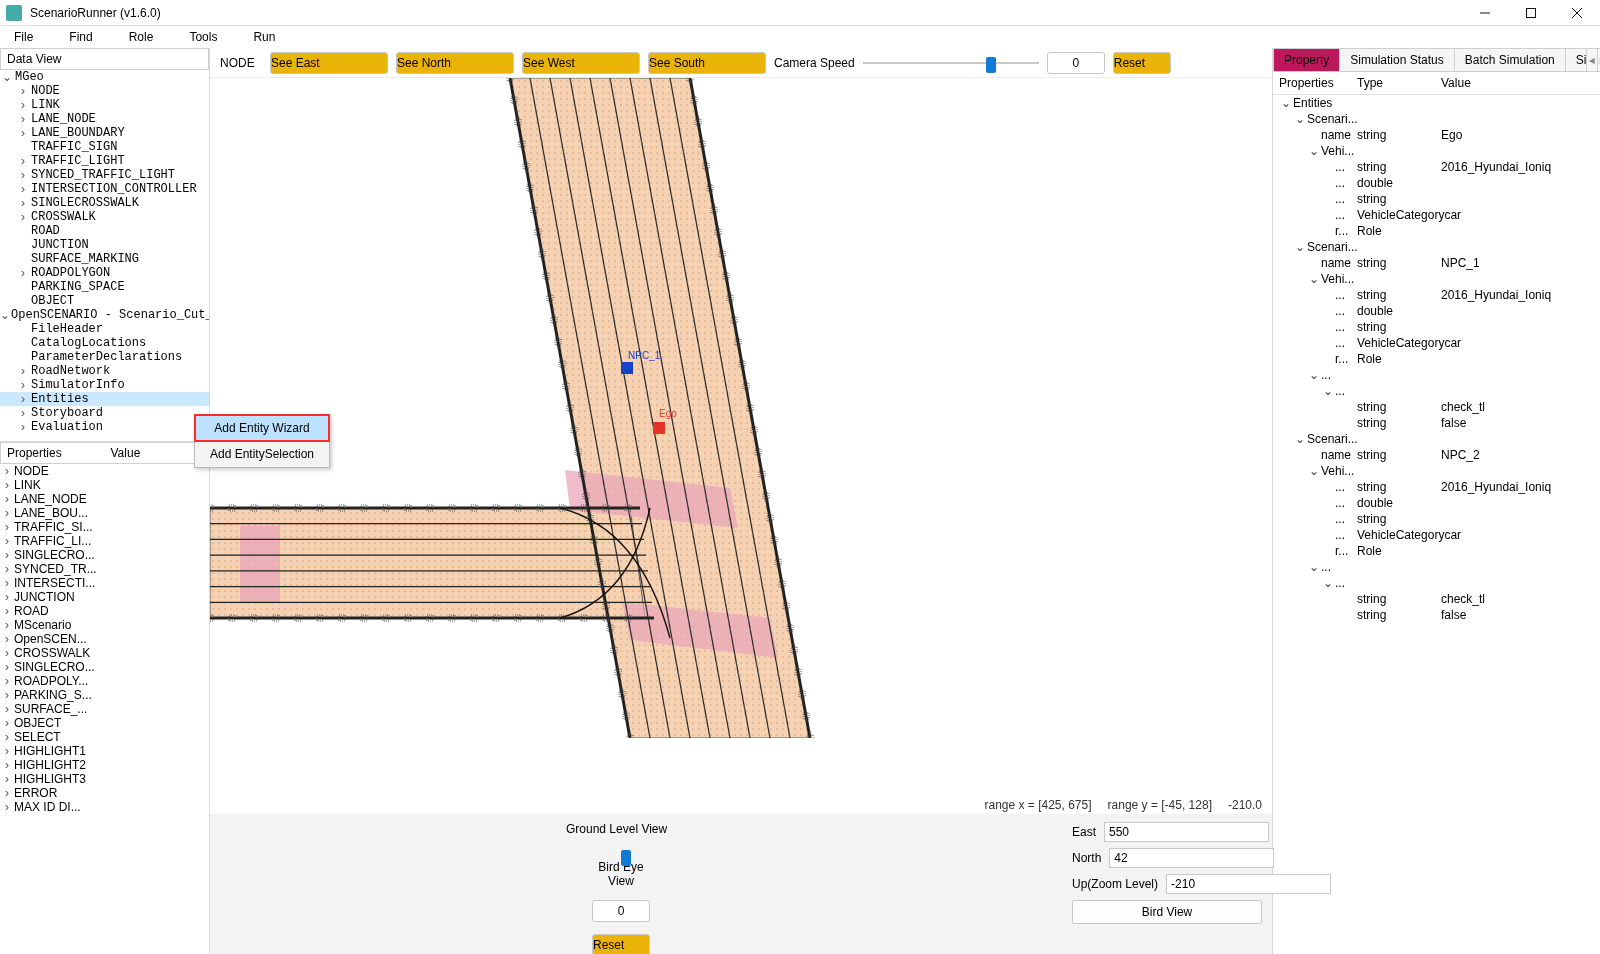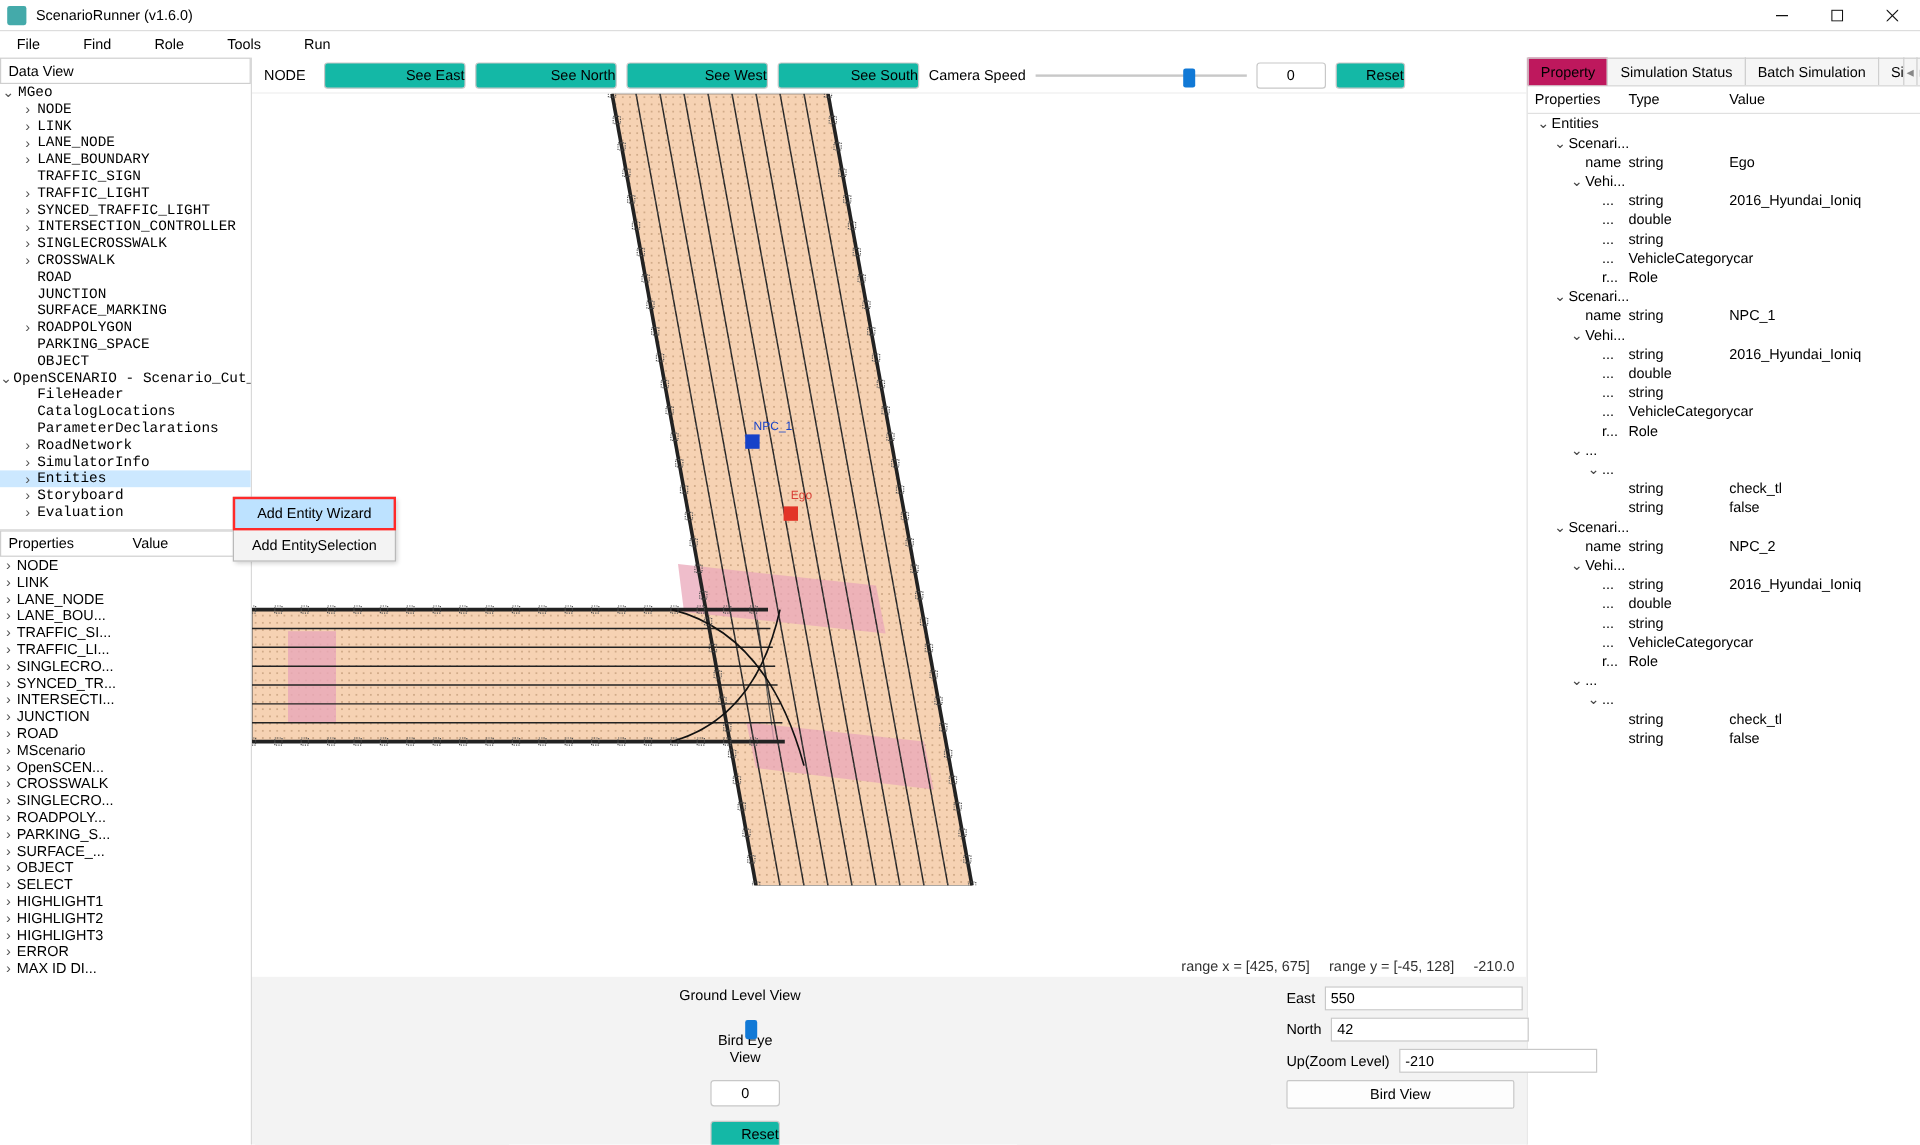--- a/index.html
+++ b/index.html
@@ -33,21 +33,21 @@
 
 .prop-head { display: flex; border: 1px solid #cfcfcf; }
 .prop-head div { flex: 1; padding: 3px 6px; }
 .prop-list { flex: 1; overflow: hidden; }
 .prop-list ul { list-style: none; }
 .prop-list li { display: flex; align-items: center; height: 14px; }
 
 .center { flex: 1; display: flex; flex-direction: column; position: relative; background: #fff; }
 .toolbar { height: 30px; display: flex; align-items: center; gap: 8px; padding: 0 10px; border-bottom: 1px solid #eee; }
 .tlabel { width: 42px; }
-.btn { border: 1px solid #c8c8c8; border-radius: 3px; padding: 3px 0; text-align: right; background: #14b8a6; width: 118px; }
+.btn { border: 1px solid #c8c8c8; border-radius: 3px; padding: 3px 0; text-align: left; background: #eab308; width: 118px; }
 .num { border: 1px solid #c8c8c8; border-radius: 3px; padding: 3px 0; width: 58px; text-align: center; background: #fff; }
 .slider-wrap { flex: 0 0 176px; position: relative; height: 16px; }
 .slider-wrap .track { position: absolute; top: 7px; left: 0; right: 0; height: 2px; background: #c8c8c8; }
 .slider-wrap .thumb { position: absolute; top: 2px; width: 10px; height: 16px; background: #1179d6; border-radius: 2px; }
 .viewport { flex: 1; position: relative; overflow: hidden; }
 #roadsvg { position: absolute; left: 0; top: 0; }
 .marker { position: absolute; width: 12px; height: 12px; }
 .marker.blue { background: #1642c9; }
 .marker.red { background: #e33427; }
 .marker-lbl { position: absolute; color: #1642c9; font-size: 10px; }

